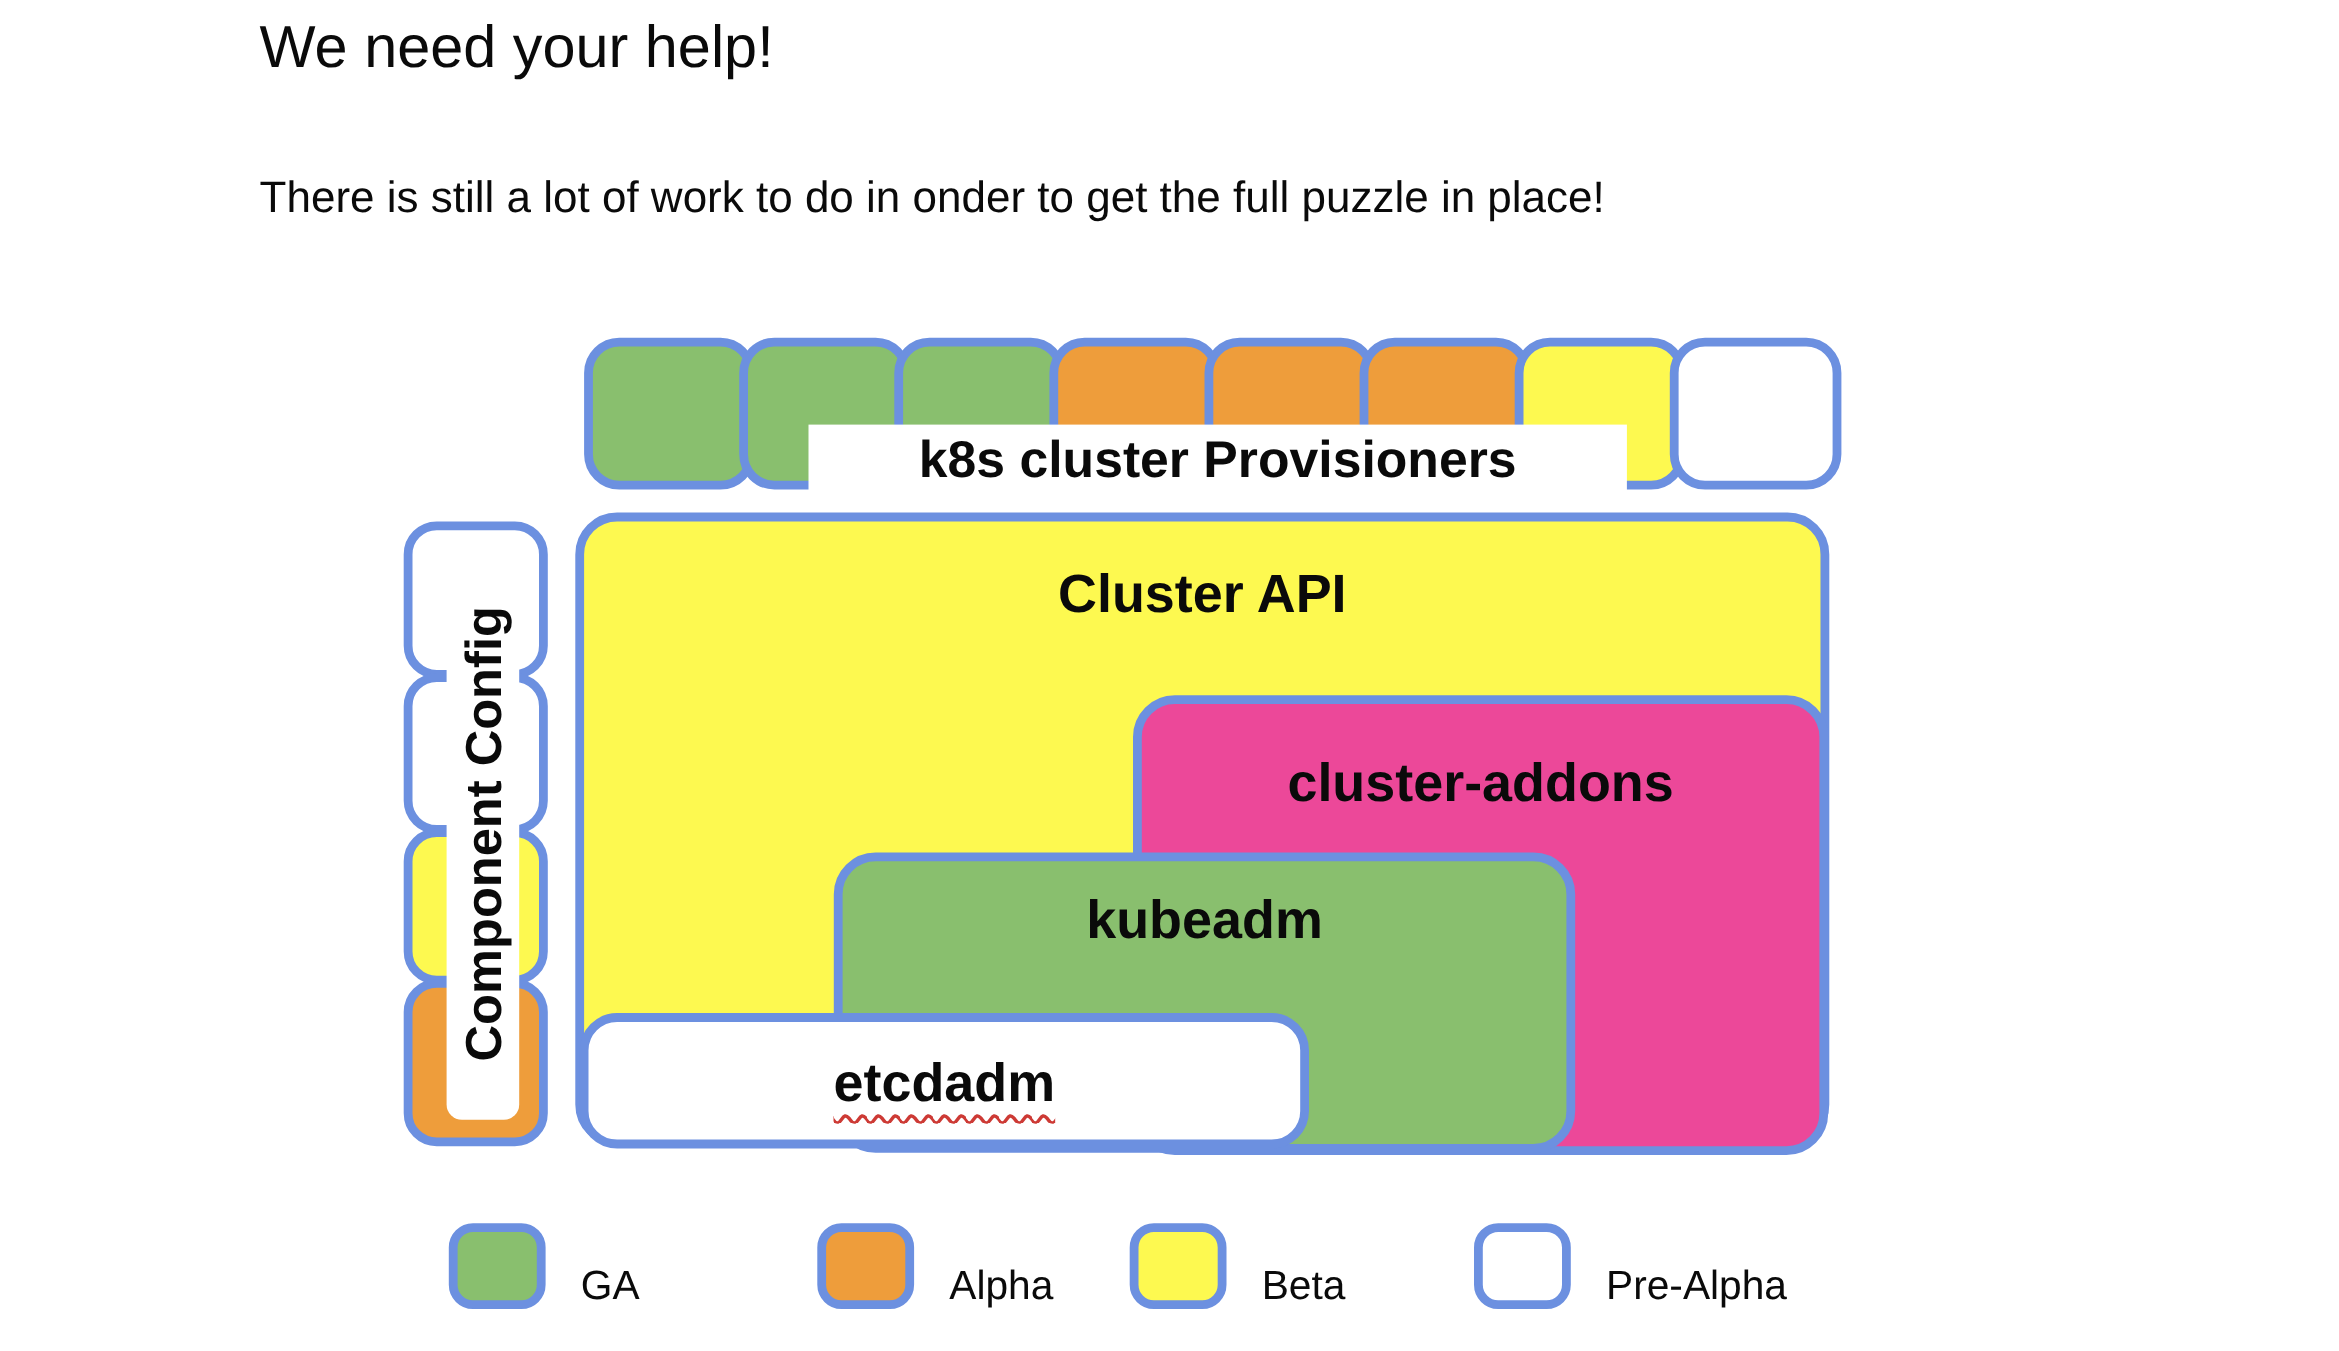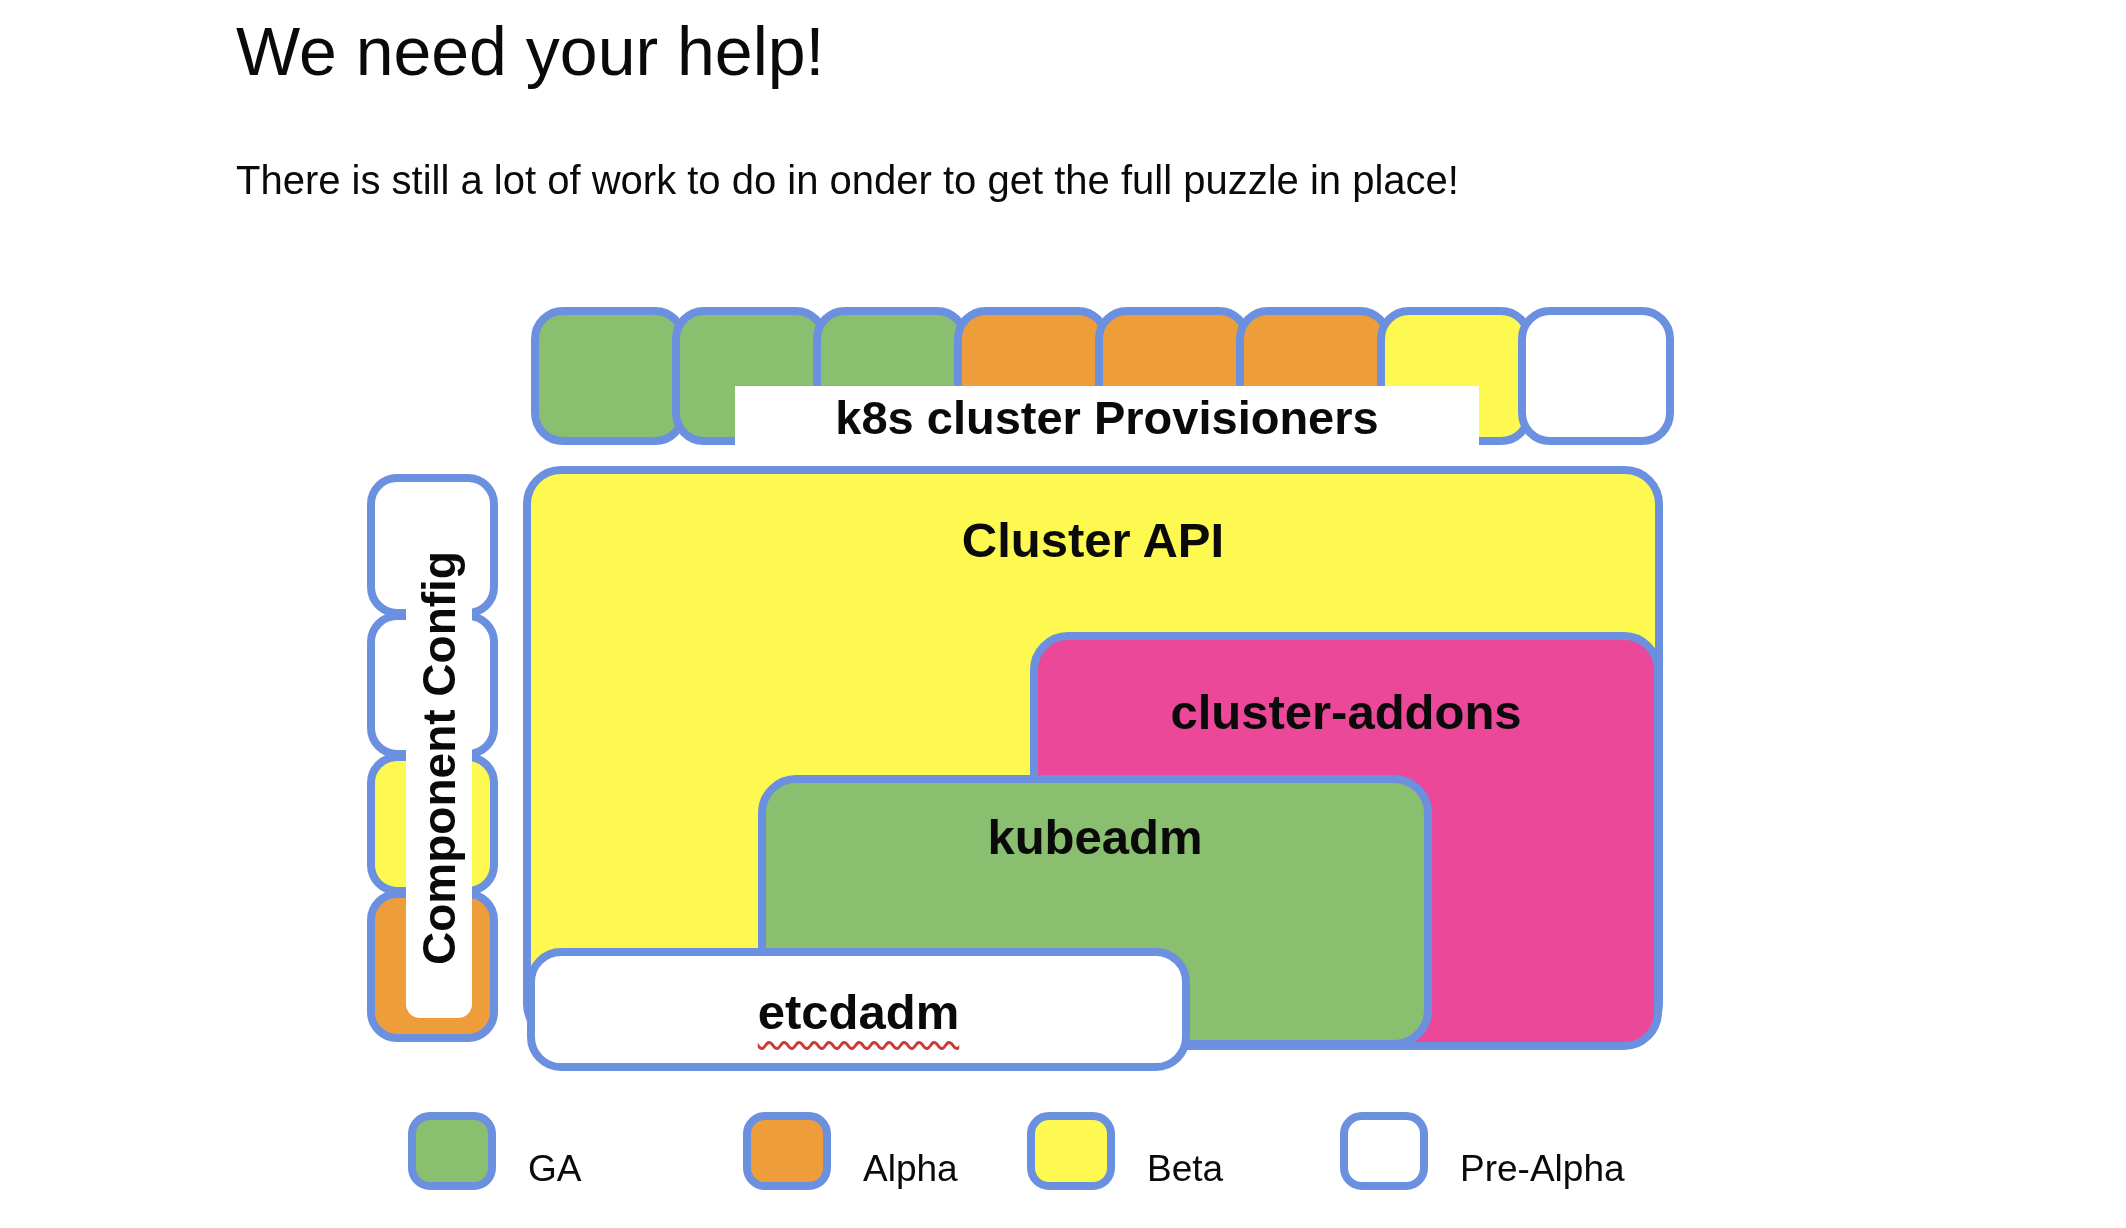--- a/index.html
+++ b/index.html
@@ -6,21 +6,21 @@
     --border:#6c90e0;
     --ink:#0a0a0a;
     --spellcheck:#cd3a35;
   }
   html,body{margin:0;padding:0;}
   body{
     width:2126px;height:1228px;background:#ffffff;position:relative;overflow:hidden;
     font-family:"Liberation Sans", sans-serif;color:var(--ink);
   }
   .abs{position:absolute;}
-  .title{left:236px;top:12px;font-size:68px;font-weight:400;margin:0;letter-spacing:0;}
+  .title{left:236px;top:12px;font-size:54px;font-weight:400;margin:0;letter-spacing:0;}
   .subtitle{left:236px;top:158px;font-size:40px;font-weight:400;margin:0;}
 
   
   .piece{
     position:absolute;top:307px;width:156px;height:138px;
     border:8px solid var(--border);border-radius:32px;box-sizing:border-box;background:#fff;
   }
   .p1{left:531px}.p2{left:672px}.p3{left:813px}.p4{left:954px}
   .p5{left:1095px}.p6{left:1236px}.p7{left:1377px}.p8{left:1518px}
   .prov-label{
@@ -37,21 +37,21 @@
   .box .box-label{
     position:absolute;left:0;width:100%;text-align:center;
     font-size:49px;font-weight:700;white-space:nowrap;
   }
   .cluster-api{left:523px;top:466px;width:1140px;height:576px;}
   .cluster-api .box-label{top:38px;}
   .cluster-addons{left:1030px;top:632px;width:632px;height:418px;}
   .cluster-addons .box-label{top:44px;}
   .kubeadm{left:758px;top:775px;width:674px;height:273px;}
   .kubeadm .box-label{top:26px;}
-  .etcdadm{left:527px;top:921px;width:663px;height:123px;border-radius:34px;margin-top:27px;}
+  .etcdadm{left:527px;top:921px;width:663px;height:123px;border-radius:34px;}
   .etcdadm .box-label{top:28px;}
   .squiggle{
     text-decoration:underline;
     text-decoration-style:wavy;
     text-decoration-color:var(--spellcheck);
     text-decoration-thickness:3px;
     text-underline-offset:12px;
   }
 
   

